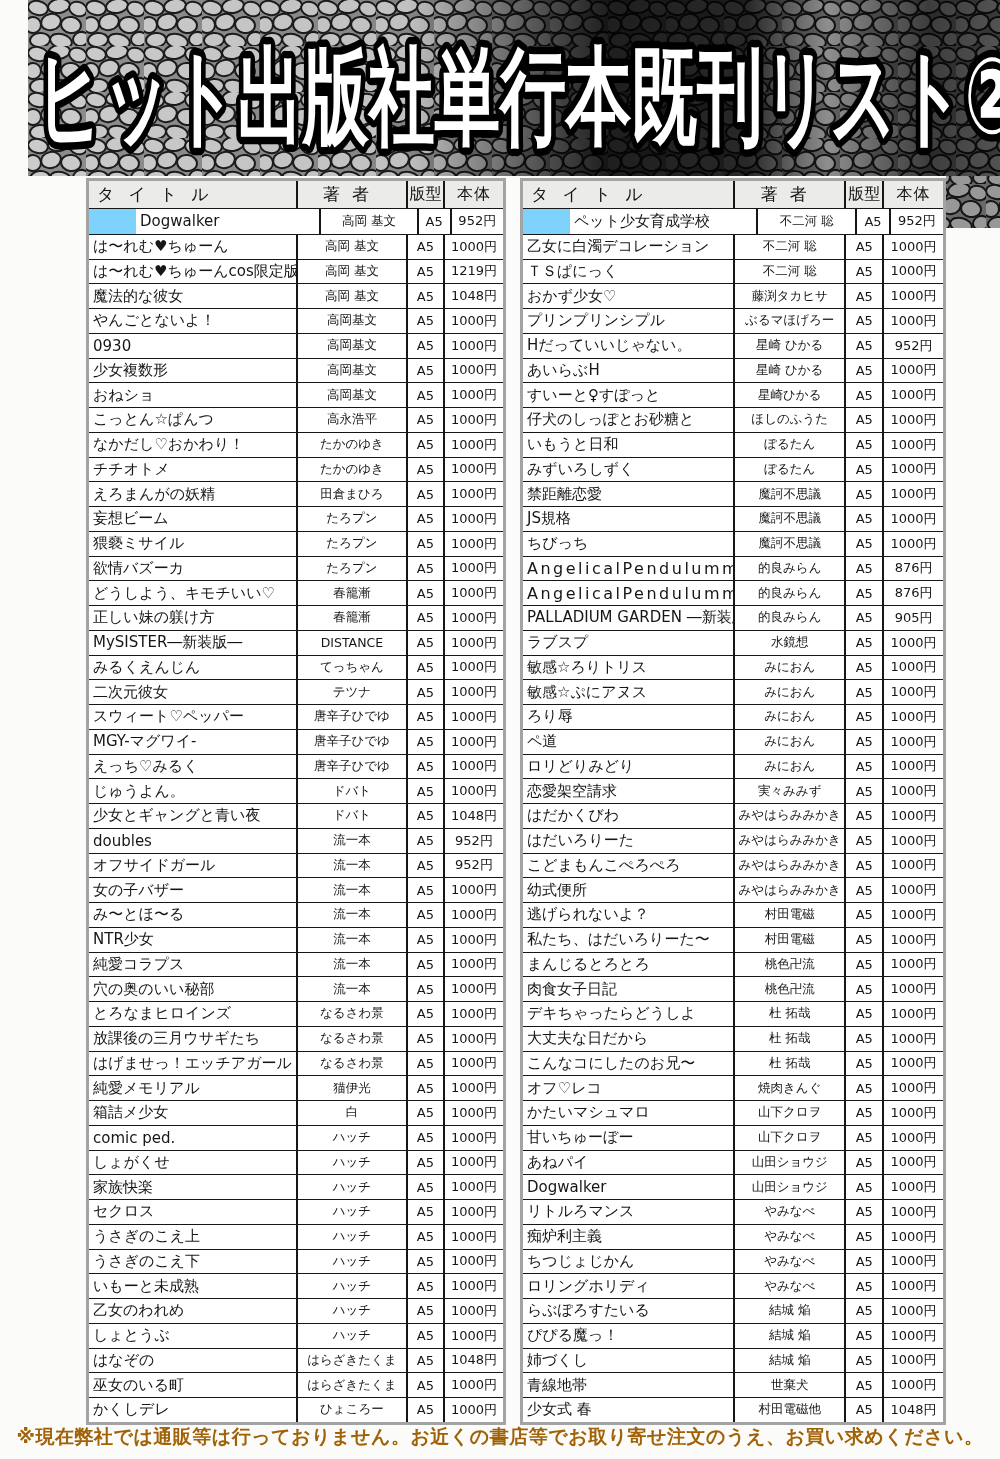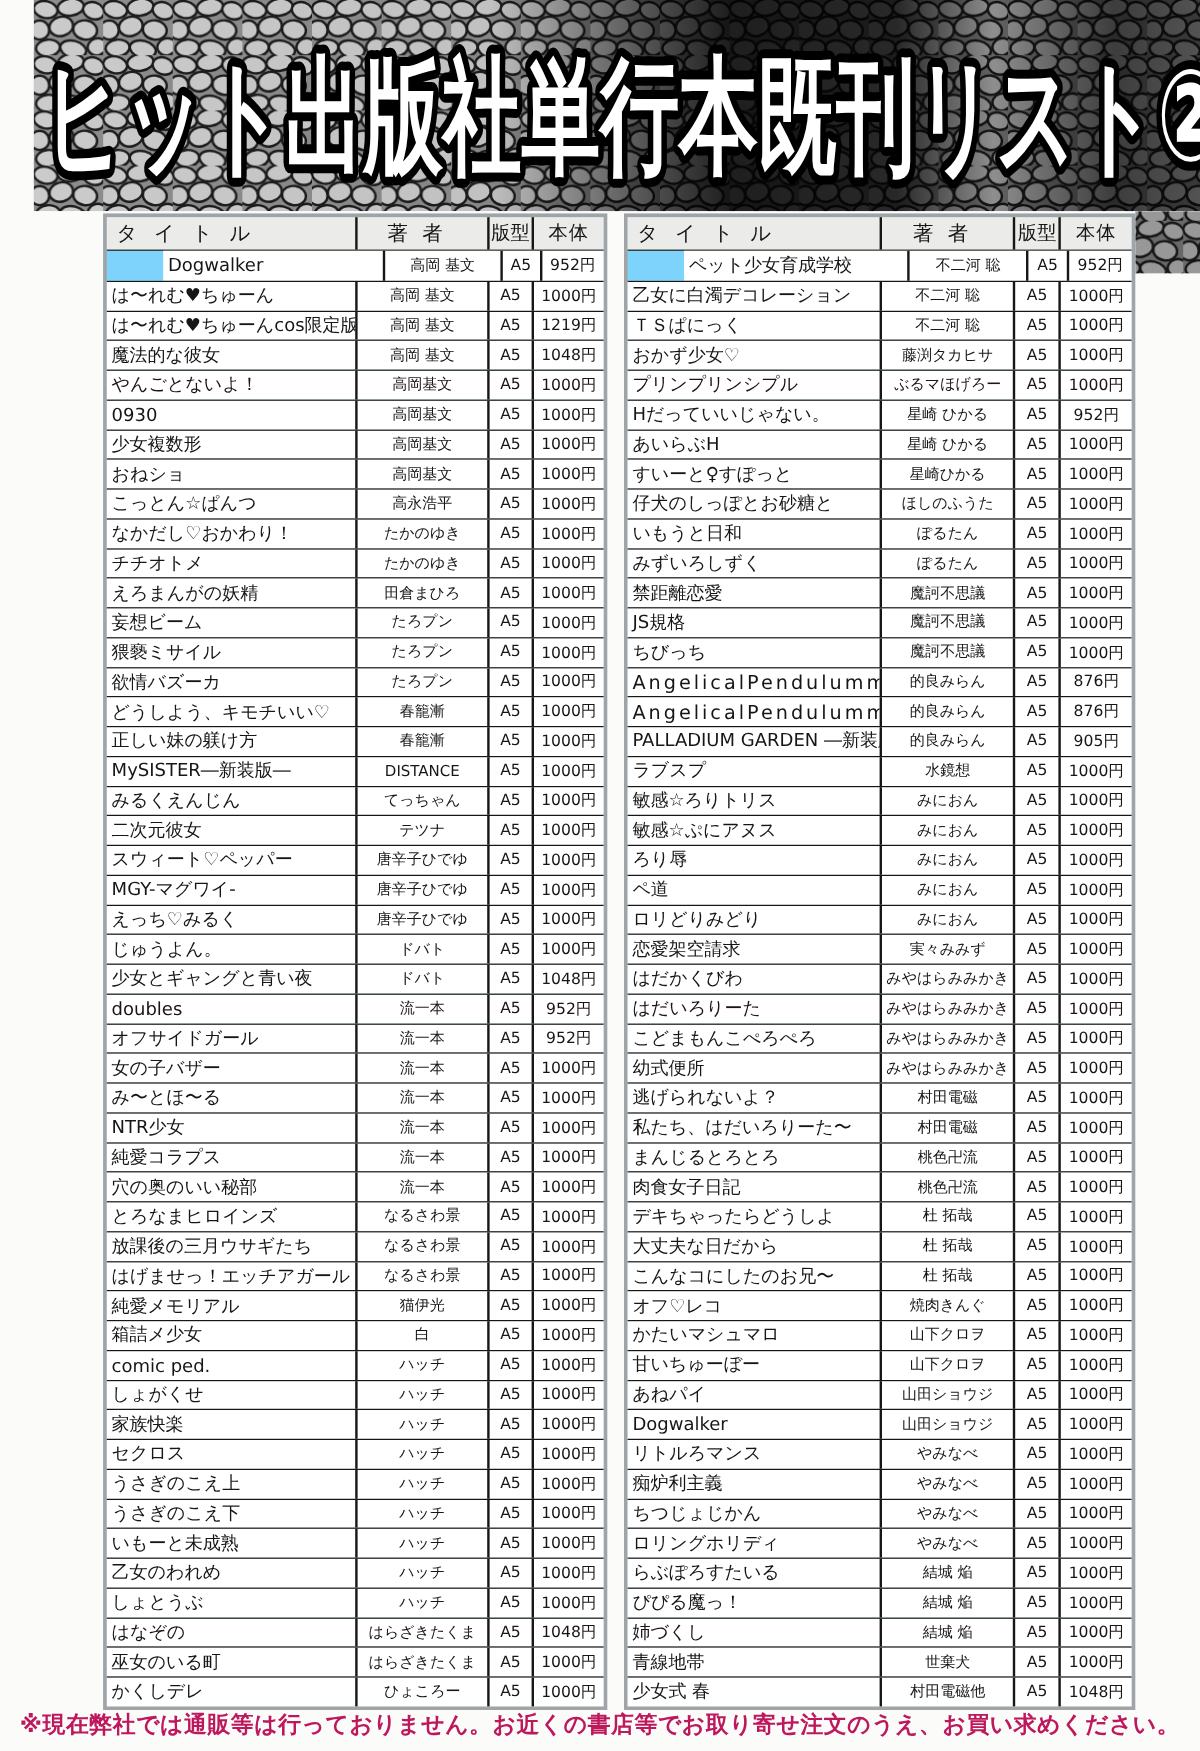--- a/index.html
+++ b/index.html
@@ -38,21 +38,21 @@
   .thead .cell{font-size:17px;align-items:center;}
   .thead .c-title{letter-spacing:14px;padding-left:8px;}
   .thead .c-author{letter-spacing:12px;}
   .thead .c-format{font-size:16px;letter-spacing:0;}
   .thead .c-price{font-size:16px;letter-spacing:1px;}
   .latin-spaced{letter-spacing:2.5px;font-size:16px;}
   
   .footer-note{
     position:absolute;left:0;top:1424px;width:1000px;
     text-align:center;font-size:19px;font-weight:bold;
-    letter-spacing:0.5px;color:#be185d;
+    letter-spacing:0.5px;color:#a16207;
   }
 </style>
 </head>
 <body>
 
 <div class="banner">
   <svg width="1000" height="176" viewBox="0 0 1000 176">
     <defs>
       <pattern id="pebbles" width="58" height="46" patternUnits="userSpaceOnUse">
         <rect width="58" height="46" fill="#8d8d8d"></rect>

